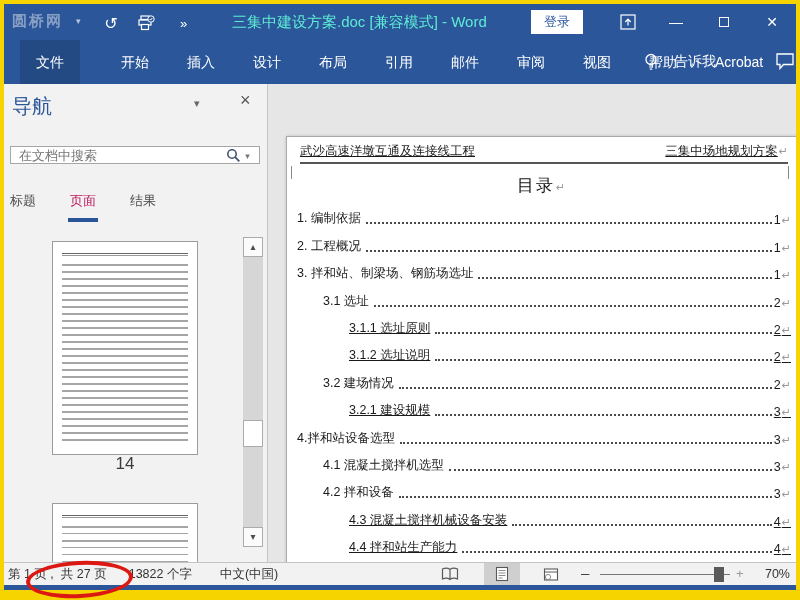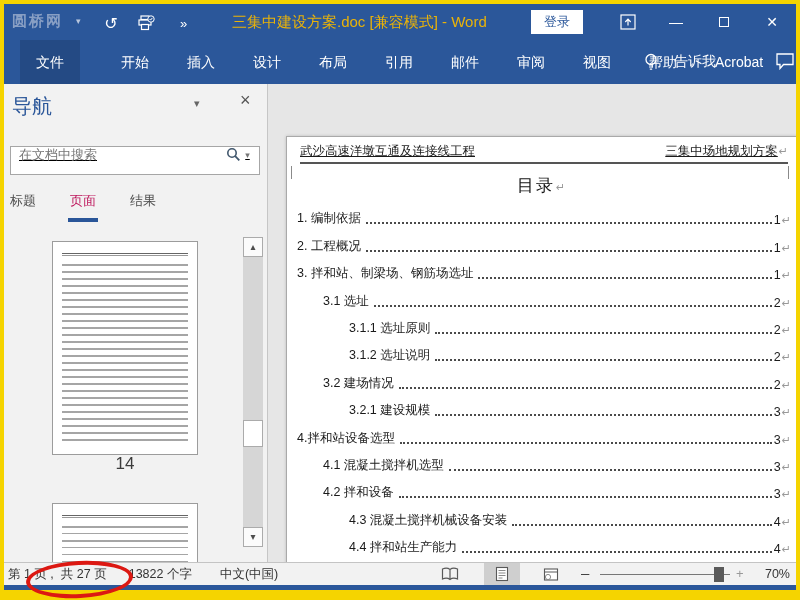--- a/index.html
+++ b/index.html
@@ -9,41 +9,41 @@
   .window{position:absolute;left:4px;top:4px;width:792px;height:586px;background:#e6e6e6;}
 
   
   .titlebar{position:absolute;left:0;top:0;right:0;height:36px;background:#2b579a;color:#fff;}
   .logo{position:absolute;left:8px;top:8px;font-size:15px;letter-spacing:2px;color:#93a7c9;opacity:.9;font-family:"Liberation Serif","DejaVu Serif",serif;font-weight:bold;}
   .qat-dd{position:absolute;left:72px;top:12px;font-size:9px;color:#b9c6dd;}
   .qat-btn{position:absolute;top:9px;width:22px;height:20px;display:flex;align-items:center;justify-content:center;}
   .undo{left:96px;font-size:16px;color:#fff;}
   .printprev{left:131px;}
   .qat-more{left:168px;font-size:13px;color:#fff;letter-spacing:-1px;}
-  .title{position:absolute;left:228px;top:0;height:36px;line-height:36px;font-size:15px;color:#eab308;white-space:nowrap;}
+  .title{position:absolute;left:228px;top:0;height:36px;line-height:36px;font-size:15px;color:#5eead4;white-space:nowrap;}
   .signin{position:absolute;left:527px;top:6px;height:24px;padding:0 13px;background:#fff;color:#2b579a;border:none;font-size:13px;line-height:24px;}
   .winbtns{position:absolute;right:0;top:0;height:36px;display:flex;}
   .winbtn{width:48px;height:36px;display:flex;align-items:center;justify-content:center;color:#fff;font-size:14px;}
   .maxbox{width:10px;height:10px;border:1.3px solid #fff;display:inline-block;}
 
   
   .menubar{position:absolute;left:0;top:36px;right:0;height:44px;background:#2b579a;color:#fff;}
   .rtabs{position:absolute;left:0;top:0;height:44px;display:flex;align-items:center;}
   .rtab{font-size:14px;line-height:44px;padding:0 11px;white-space:nowrap;color:#fff;cursor:default;margin-left:16px;}
   .rtab.file{background:rgba(0,0,0,.14);padding:0 16px;margin-right:14px;}
   .tellme{position:absolute;left:640px;top:0;height:44px;display:flex;align-items:center;gap:16px;font-size:14px;}
   .feedback{position:absolute;right:2px;top:13px;}
 
   
   .content{position:absolute;left:0;top:80px;right:0;bottom:28px;}
   .navpane{position:absolute;left:0;top:0;width:264px;height:100%;background:#f2f2f2;border-right:1px solid #c6c6c6;overflow:hidden;}
   .nav-title{position:absolute;left:8px;top:9px;font-size:20px;color:#2a5699;}
   .nav-dd{position:absolute;left:190px;top:13px;font-size:11px;color:#666;}
   .nav-close{position:absolute;left:236px;top:6px;font-size:18px;color:#555;}
-  .searchbox{position:absolute;left:6px;top:62px;width:250px;height:29px;background:#fff;border:1px solid #a6a6a6;display:flex;align-items:flex-start;text-decoration:underline;}
+  .searchbox{position:absolute;left:6px;top:62px;width:250px;height:18px;background:#fff;border:1px solid #a6a6a6;display:flex;align-items:flex-end;}
   .searchbox input{flex:1;border:none;outline:none;font-size:13px;padding-left:8px;color:#333;background:transparent;font-family:inherit;}
   .searchbox input::placeholder{color:#757575;opacity:1;}
   .search-btn{width:42px;display:flex;align-items:center;justify-content:center;gap:4px;}
   .search-chev{font-size:9px;color:#777;}
   .navtabs{position:absolute;left:4px;top:106px;display:flex;gap:30px;font-size:13px;color:#4d4d4d;}
   .ntab{padding:2px 2px 8px 2px;}
   .ntab.active{color:#be185d;border-bottom:4px solid #2a5699;}
   .thumb{position:absolute;left:48px;width:146px;background:#fff;border:1px solid #9c9c9c;padding:11px 9px 8px 9px;display:flex;flex-direction:column;}
   .thumb1{top:157px;height:214px;}
   .thumb2{top:419px;height:70px;}
@@ -59,21 +59,21 @@
   .docarea{position:absolute;left:265px;top:0;right:0;height:100%;background:#e6e6e6;overflow:hidden;}
   .page{position:absolute;left:17px;top:52px;right:-2px;bottom:-2px;background:#fff;border:1px solid #a9a9a9;box-shadow:0 0 3px rgba(0,0,0,.18);}
   .pgheader{position:absolute;left:13px;right:9px;top:3px;height:24px;border-bottom:2px solid #555;display:flex;justify-content:space-between;align-items:flex-end;font-size:12.5px;color:#1a1a1a;padding-bottom:2px;}
   .pgheader .ut{text-decoration:underline;white-space:nowrap;}
   .tickL{position:absolute;left:4px;top:29px;height:13px;width:1px;background:#8a8a8a;}
   .tickR{position:absolute;right:8px;top:29px;height:13px;width:1px;background:#8a8a8a;}
   .doctitle{position:absolute;left:0;right:0;top:37px;text-align:center;font-size:17px;color:#111;letter-spacing:2px;}
   .toc{position:absolute;left:10px;right:6px;top:63px;}
   .toc-row{height:27.4px;display:flex;align-items:flex-end;font-size:12.5px;color:#1a1a1a;white-space:nowrap;}
   .toc-row.lv1{padding-left:26px;}
-  .toc-row.lv2{padding-left:52px;}
+  .toc-row.lv2{padding-left:52px;text-decoration:underline;}
   .lead{flex:1;border-bottom:2px dotted #4a4a4a;margin:0 2px 3px 5px;min-width:10px;}
   .toc-page{margin-bottom:0;}
   .cr{color:#999;font-size:11px;margin-left:1px;}
 
   
   .statusbar{position:absolute;left:0;right:0;bottom:5px;height:23px;background:#f2f2f2;border-top:1px solid #c4c4c4;font-size:12.5px;color:#333;}
   .st-left{position:absolute;left:4px;top:0;height:100%;display:flex;align-items:center;}
   .st-pg2{margin-left:7px;}
   .st-words{margin-left:22px;}
   .st-lang{margin-left:28px;}

